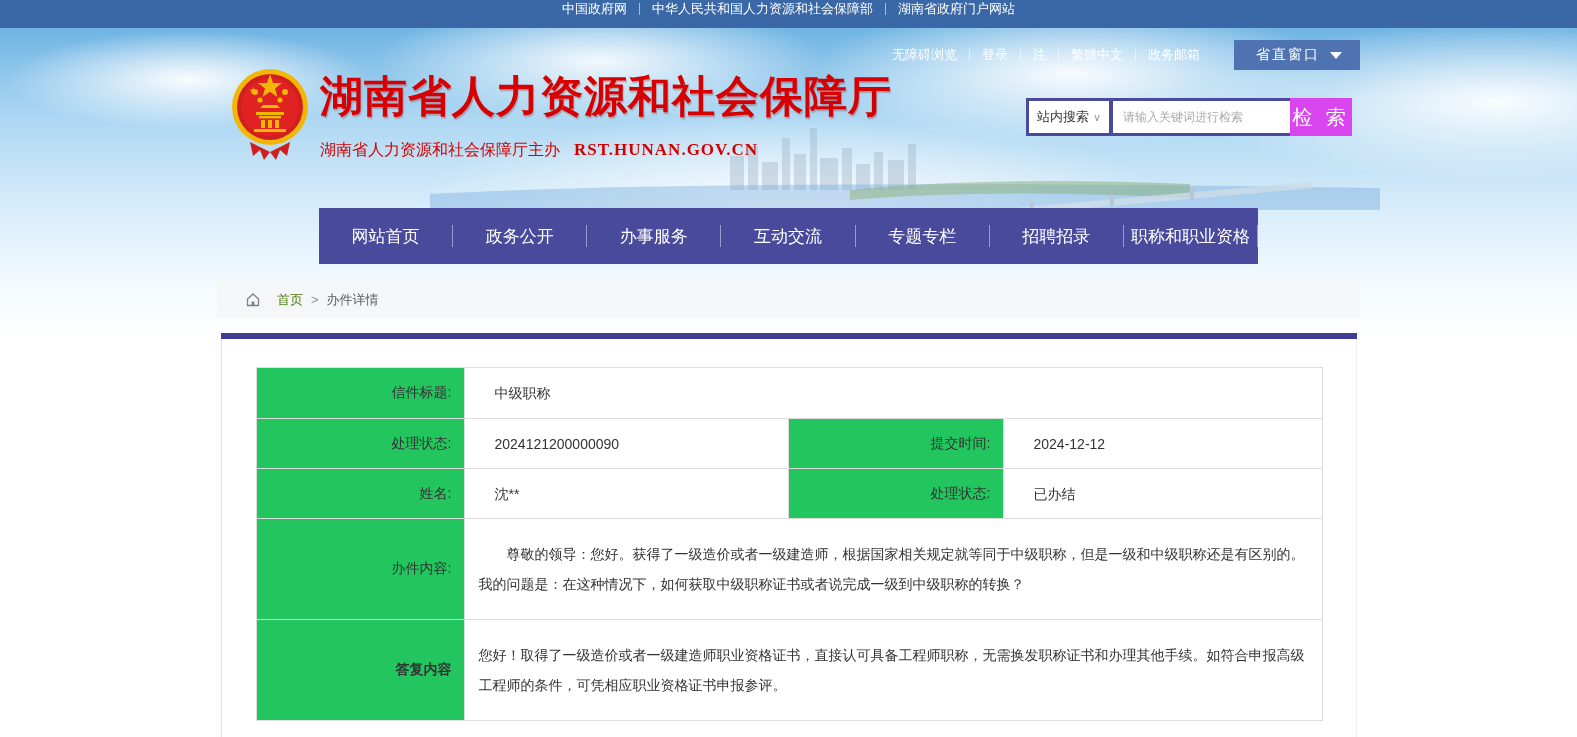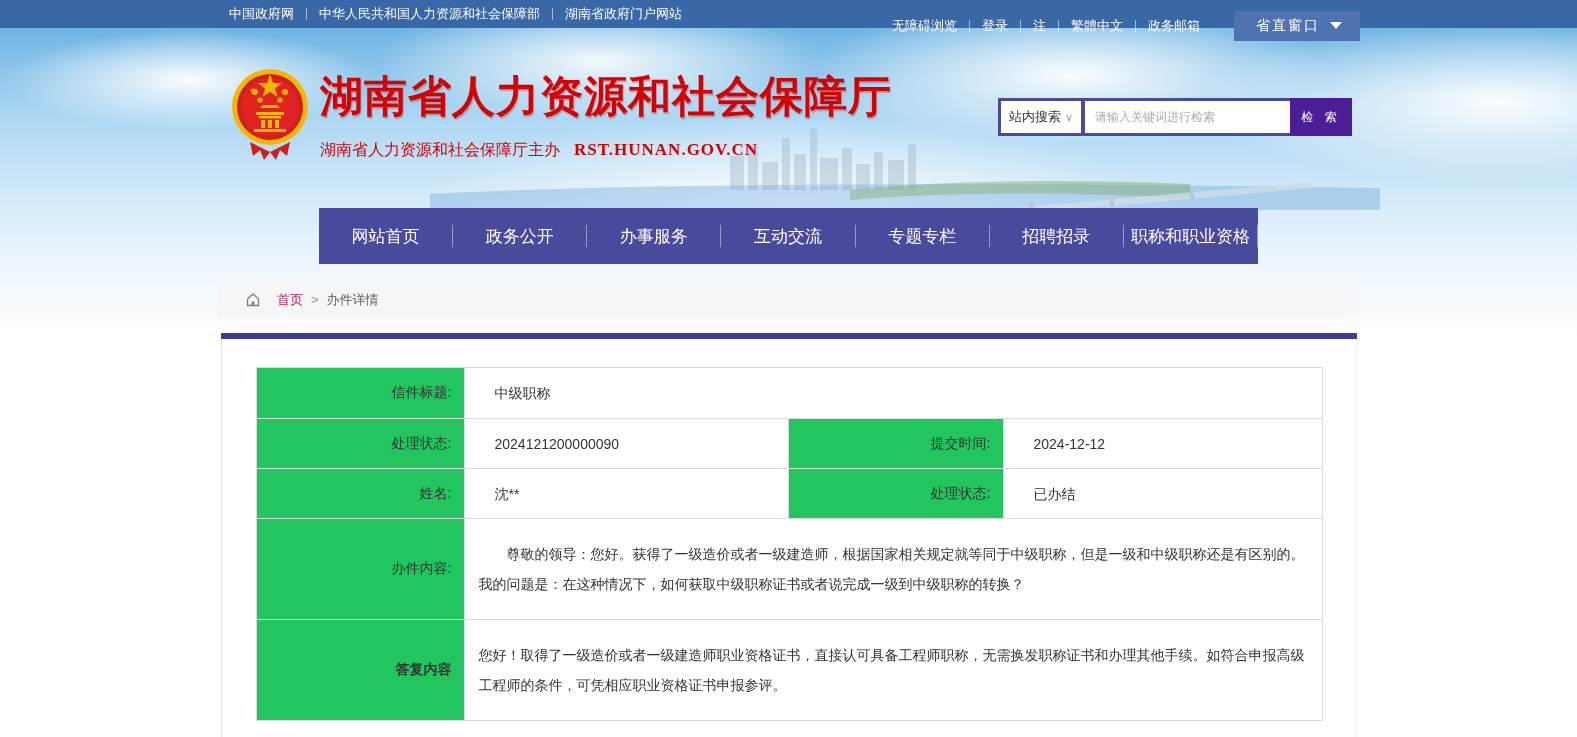--- a/index.html
+++ b/index.html
@@ -14,62 +14,62 @@
       radial-gradient(ellipse 260px 70px at 12% 28%, rgba(255,255,255,.95), rgba(255,255,255,0) 70%),
       radial-gradient(ellipse 320px 85px at 38% 18%, rgba(255,255,255,.9), rgba(255,255,255,0) 70%),
       radial-gradient(ellipse 380px 100px at 68% 25%, rgba(255,255,255,.95), rgba(255,255,255,0) 70%),
       radial-gradient(ellipse 420px 110px at 95% 40%, rgba(255,255,255,.95), rgba(255,255,255,0) 72%),
       radial-gradient(ellipse 500px 120px at 50% 95%, rgba(255,255,255,.85), rgba(255,255,255,0) 75%);
   }
   .scenery { position:absolute; left:430px; top:118px; z-index:0; opacity:.75; }
 
   
   .topbar { position:relative; z-index:3; height:28px; background:#3a68a6; color:#fff; font-size:13px; }
-  .topbar-inner { width:1143px; margin:0 auto; height:28px; display:flex; align-items:center; }
+  .topbar-inner { width:1143px; margin:0 auto; height:28px; display:flex; align-items:center;flex-direction:column; }
   .tb-left, .tb-right { display:flex; align-items:center; height:28px; }
   .tb-right { margin-left:auto;margin-top:23px; }
   .tb-link { color:#fff; text-decoration:none; padding:0 12px; cursor:pointer; white-space:nowrap; }
   .tb-sep { width:1px; height:12px; background:rgba(255,255,255,.55); }
   .win-btn { margin-left:22px; height:30px; background:#4f72b0; color:#fff;
     display:flex; align-items:center; gap:10px; padding:0 18px 0 22px; cursor:pointer;
     font-size:14px; letter-spacing:2px; white-space:nowrap; }
   .caret-down { width:0; height:0; border-left:6px solid transparent; border-right:6px solid transparent;
     border-top:7px solid #fff; }
 
   
   .header { position:relative; z-index:2; width:1143px; margin:0 auto; height:180px; }
   .emblem { position:absolute; left:13px; top:36px; }
   .brand { position:absolute; left:103px; top:40px; }
   .site-title { font-size:43px; font-weight:bold; color:#d60000; letter-spacing:1px;
     text-shadow:1px 2px 1px rgba(140,0,0,.25); white-space:nowrap; }
   .brand-sub { margin-top:14px; font-size:16px; color:#d30000; display:flex; align-items:baseline; }
   .site-domain { margin-left:14px; font-family:"Liberation Serif","DejaVu Serif",serif;
     font-weight:bold; letter-spacing:1px; font-size:17px; }
-  .searchbox { position:absolute; right:8px; top:70px; width:354px; height:38px;
+  .searchbox { position:absolute; right:8px; top:70px; width:326px; height:38px;
     background:#4a4a9d; display:flex; align-items:center; padding:3px; }
   .search-scope { width:80px; height:32px; background:#fff; display:flex; align-items:center;
     justify-content:space-between; padding:0 8px; font-size:13px; color:#333; cursor:pointer; }
   .scope-arrow { color:#999; font-size:11px; }
   .search-input { flex:1; height:32px; margin-left:4px; border:0; outline:none;
     padding:0 10px; font-size:12px; color:#333; font-family:inherit; }
   .search-input::placeholder { color:#aaa; }
-  .search-btn { width:62px; height:38px; margin:-3px -3px -3px 0; background:#4c1d95; color:#fff;
-    border:0; font-size:12px; letter-spacing:4px; cursor:pointer; font-family:inherit; }
+  .search-btn { width:62px; height:38px; margin:-3px -3px -3px 0; background:#d946ef; color:#fff;
+    border:0; font-size:20px; letter-spacing:4px; cursor:pointer; font-family:inherit; }
 
   
   .nav { position:relative; z-index:2; width:939px; margin:0 auto; height:56px;
     background:#4a4a9d; display:flex; align-items:center; }
   .nav-item { flex:1; text-align:center; color:#fff; font-size:17px; cursor:pointer; white-space:nowrap; }
   .nav-sep { width:1px; height:22px; background:rgba(255,255,255,.45); }
 
   
   .crumbbar { position:relative; z-index:2; width:1143px; margin:17px auto 0; height:37px;
     background:#f5f6f8; display:flex; align-items:center; padding-left:28px; font-size:13px; color:#5d6066; }
   .crumb-home { display:flex; align-items:center; margin-right:16px; }
-  .crumb-link { color:#be185d; cursor:pointer; text-decoration:none; }
+  .crumb-link { color:#4d7c0f; cursor:pointer; text-decoration:none; }
   .crumb-sep { margin:0 8px; color:#8a8f99; }
 
   
   .topline { width:1136px; margin:15px auto 0; height:6px; background:#3e3e96; position:relative; z-index:2; }
   .panel { width:1136px; margin:0 auto; background:#fff; border-left:1px solid #e4e4e6;
     border-right:1px solid #f0f0f2; min-height:420px; position:relative; z-index:2; padding:28px 34px 40px 34px; }
 
   table.detail { border-collapse:collapse; width:1066px; table-layout:fixed; font-size:14px; color:#333; }
   table.detail td { border:1px solid #dcdcdc; vertical-align:middle; }
   td.lbl { background:#22c55e; text-align:right; padding:0 12px; }

